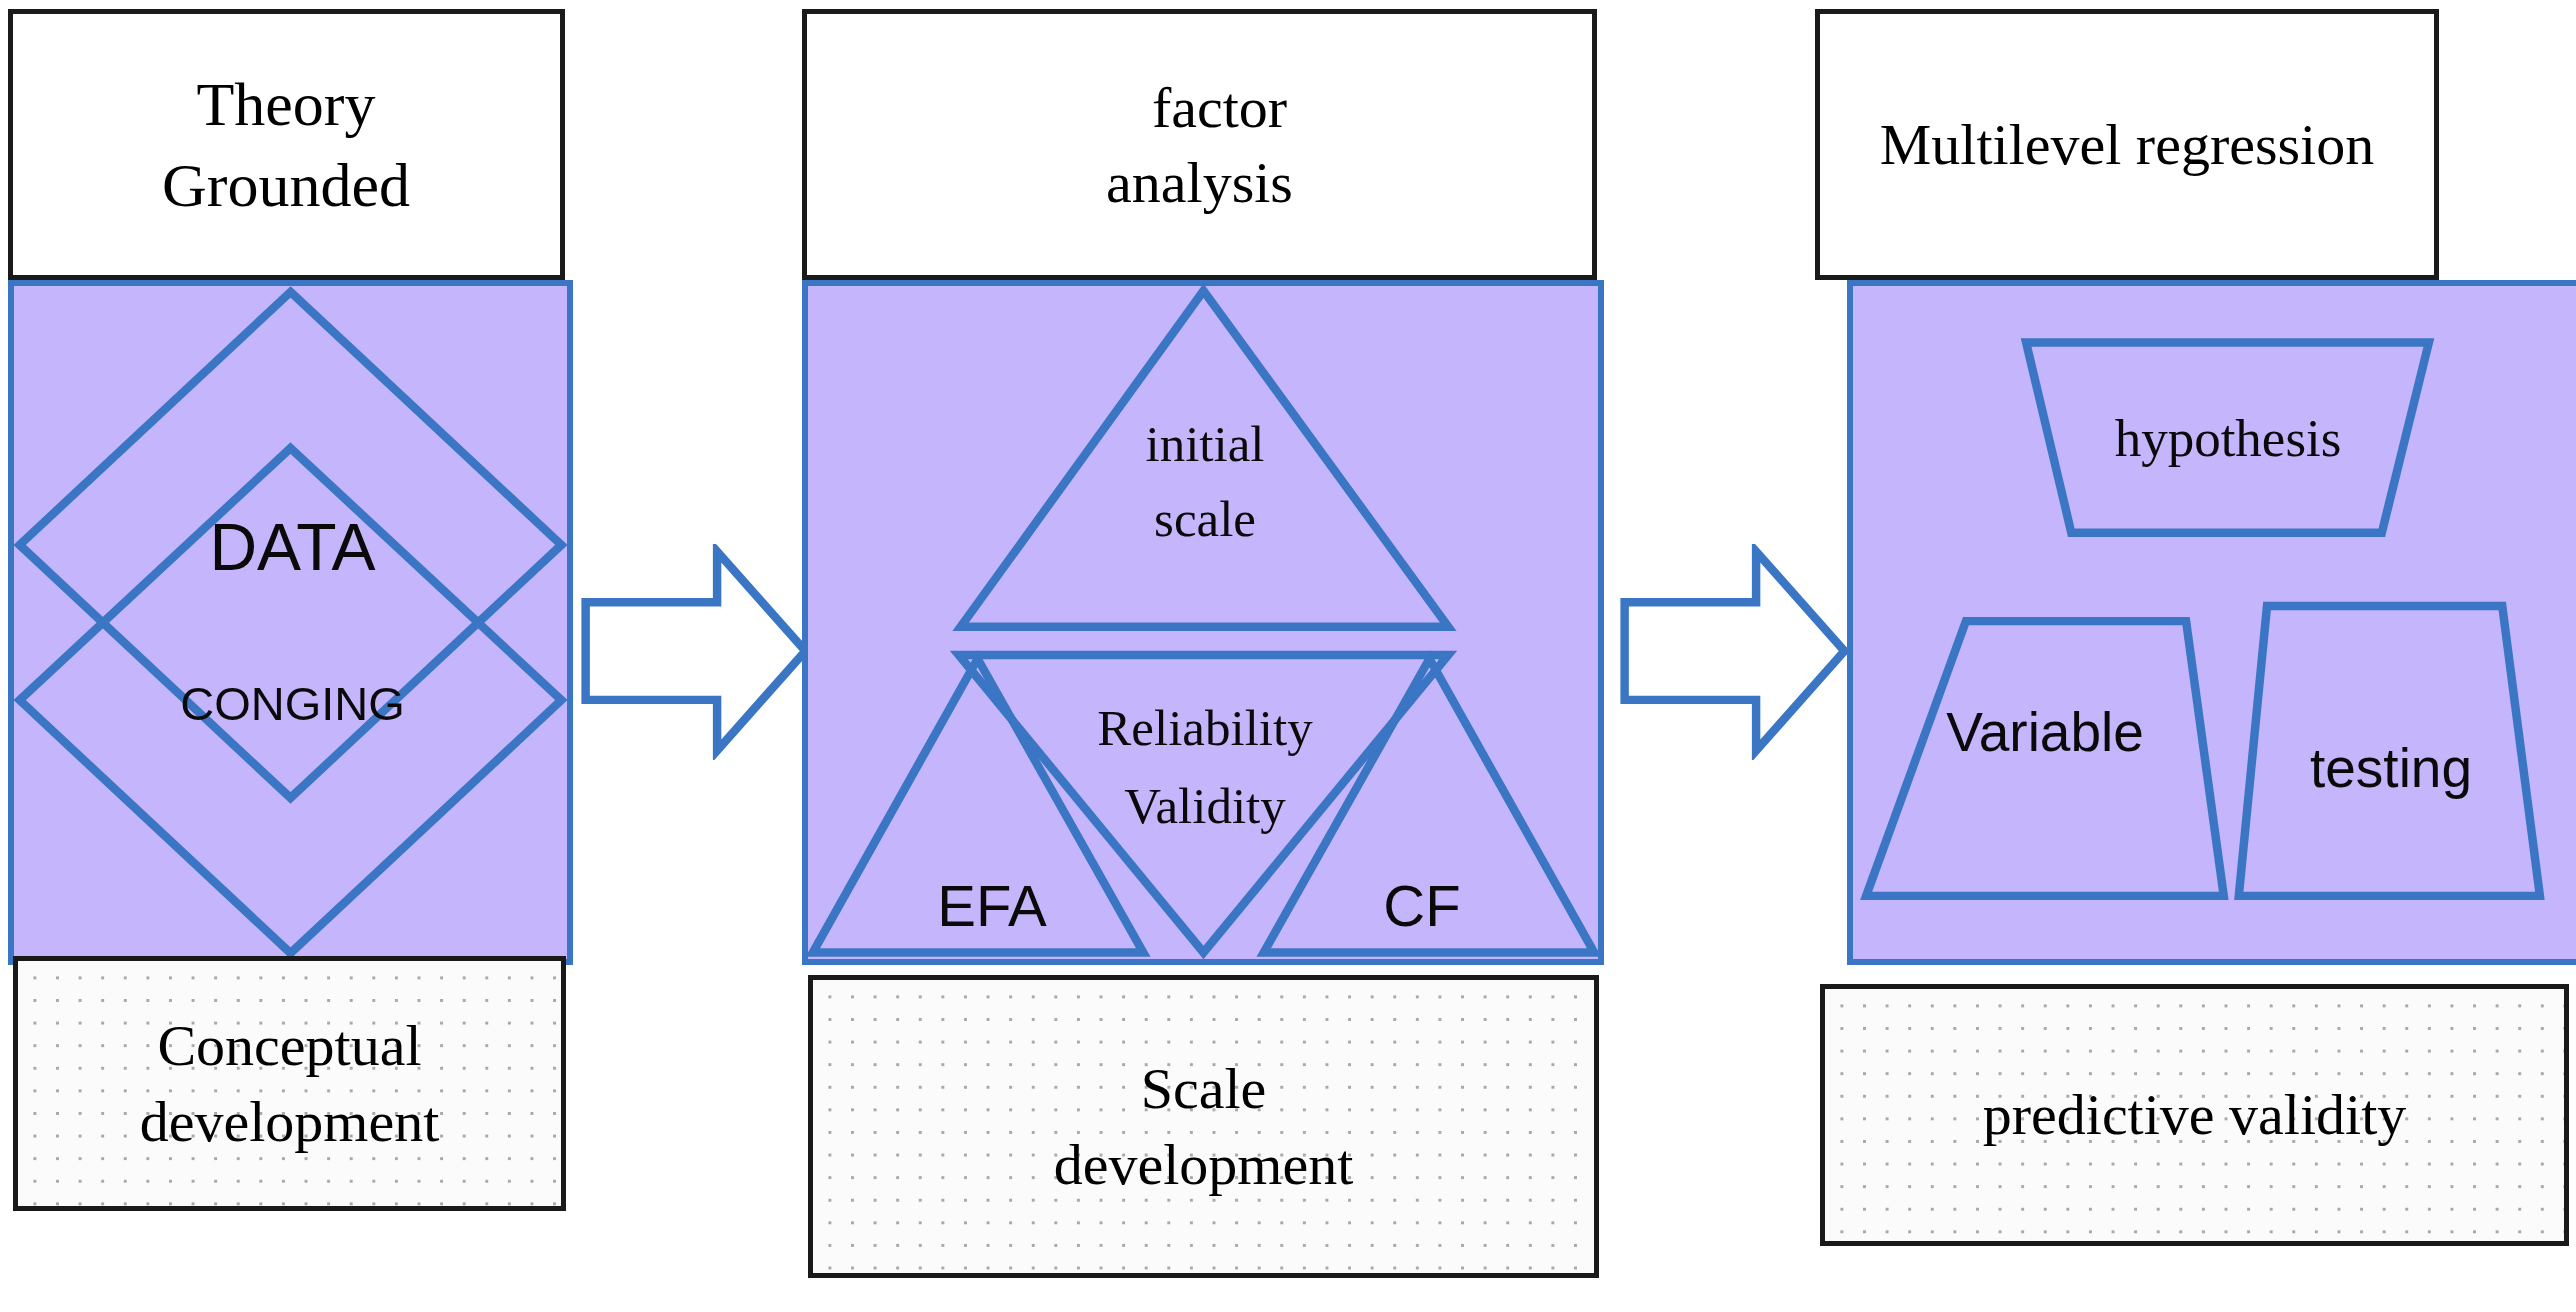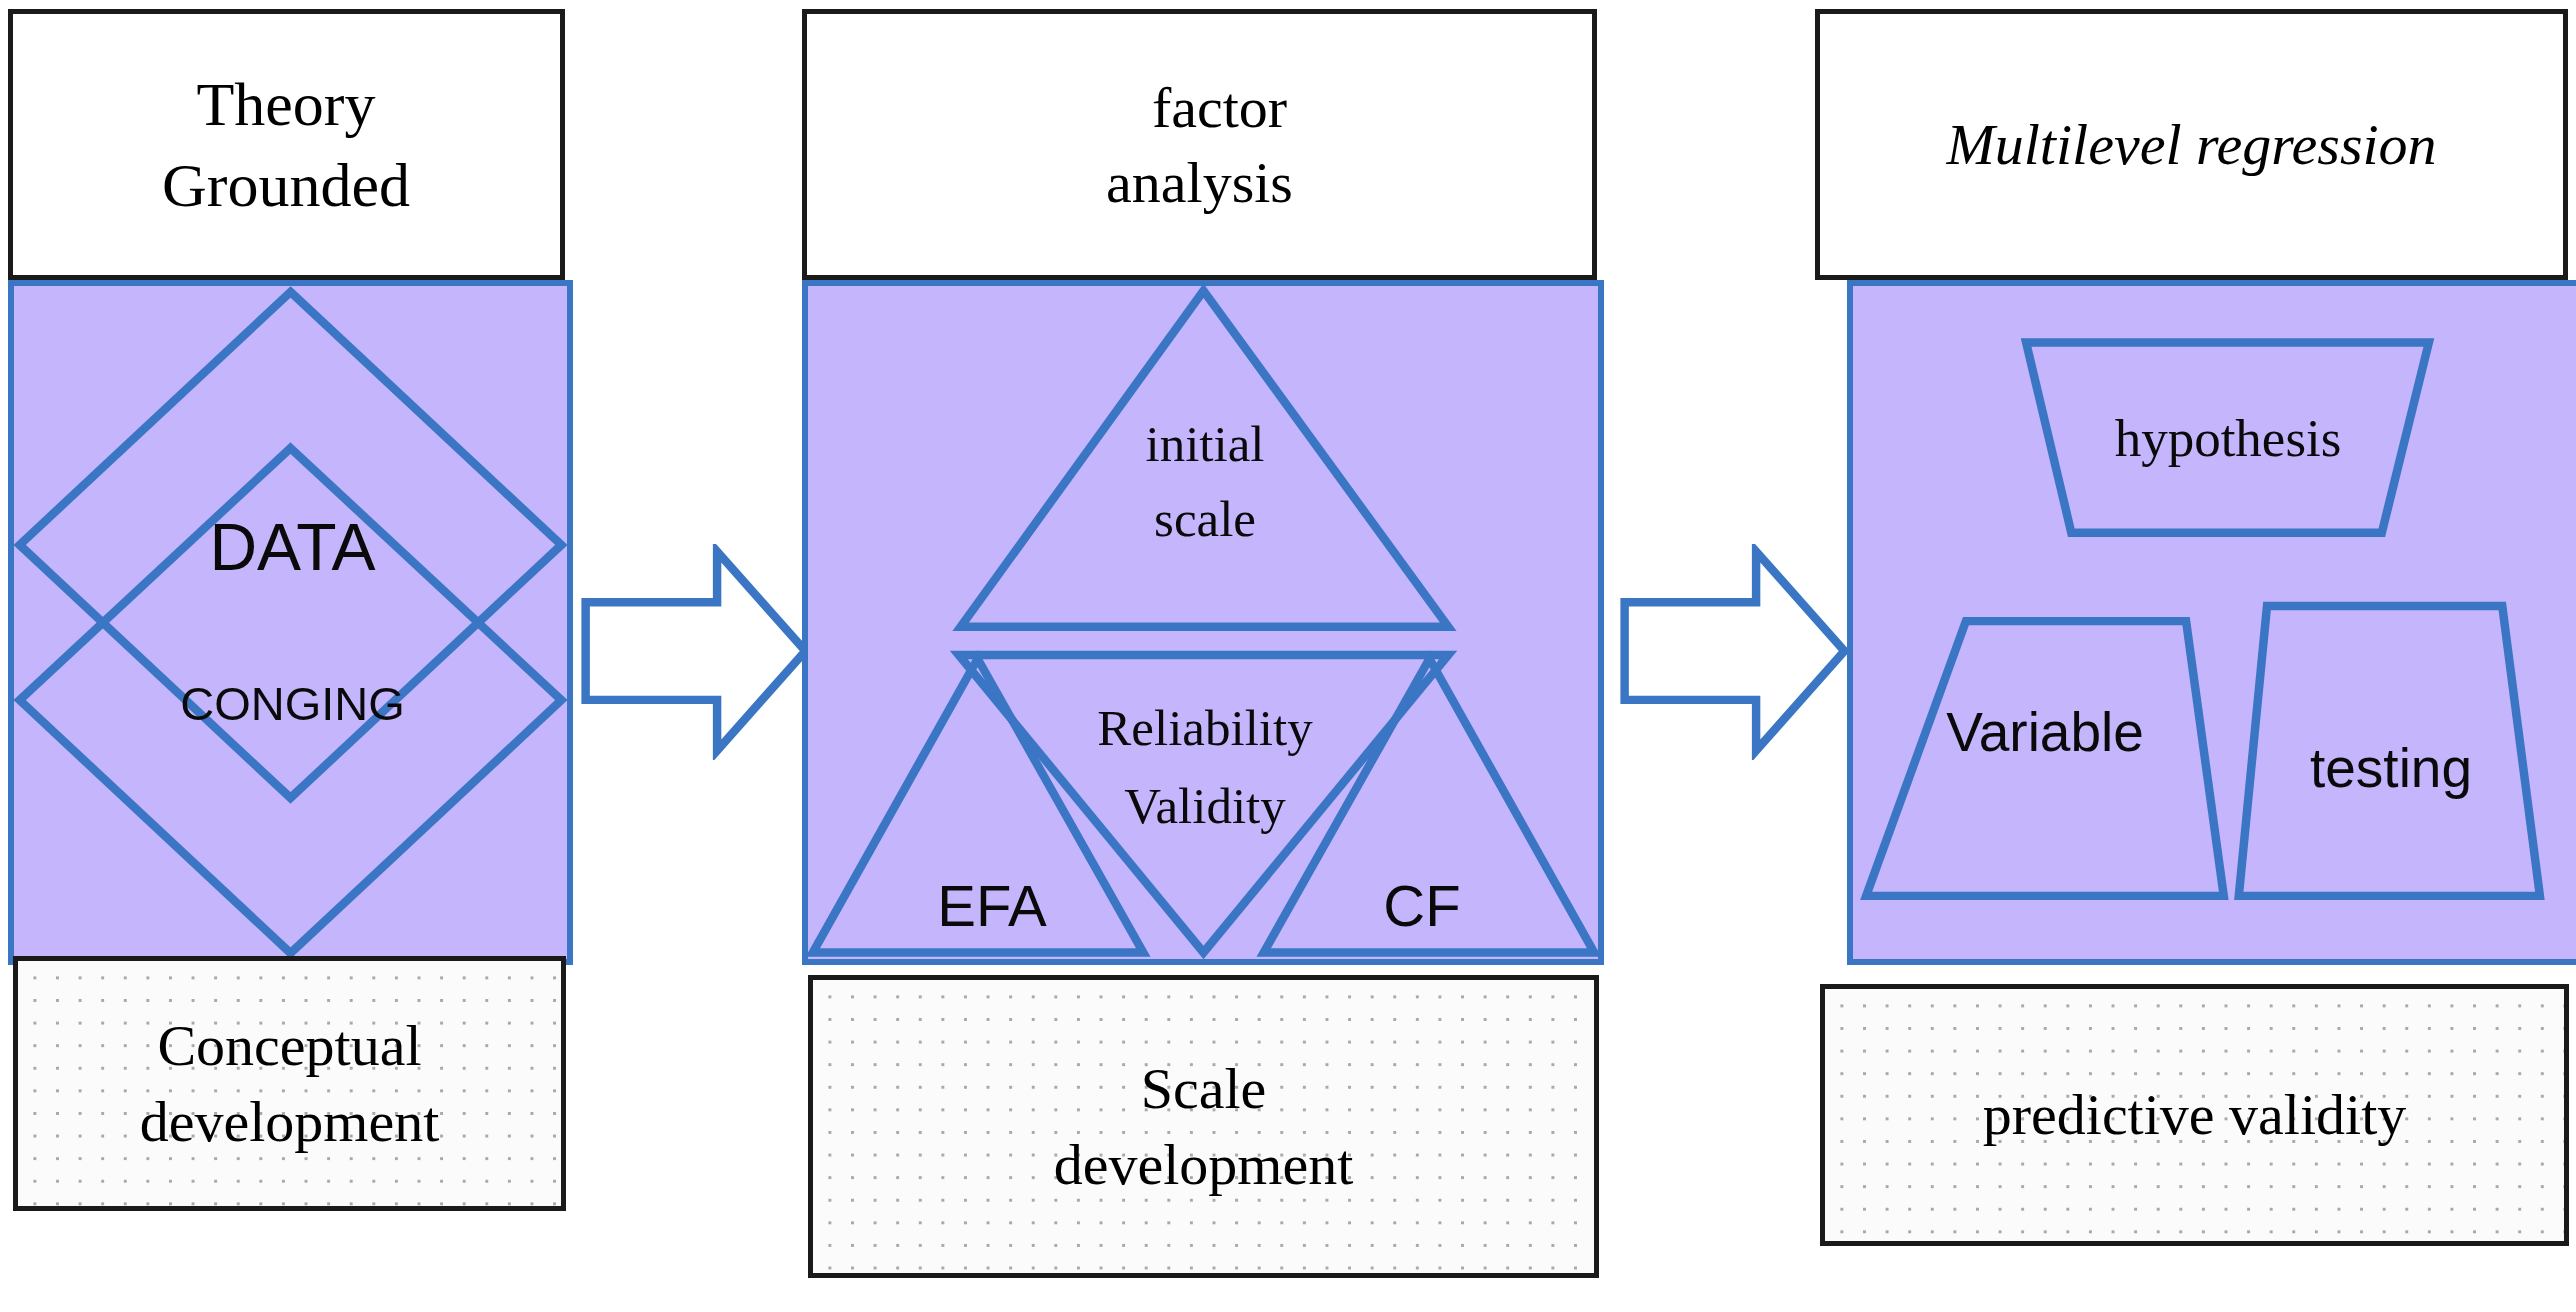--- a/index.html
+++ b/index.html
@@ -116,21 +116,21 @@
   </div>
 
   <div class="arrow-wrap" style="left:1617px;top:544px;width:235px;height:216px;">
     <svg width="235" height="216" viewBox="0 0 250 230">
       <polygon points="8,62 148,62 148,8 242,114 148,220 148,166 8,166" fill="none" stroke="#3a76c4" stroke-width="9" stroke-linejoin="miter"></polygon>
     </svg>
   </div>
 
   <div class="panel">
 
-    <div class="hdr" style="left:1815px;top:9.4px;width:753px;height:271px;font-style:italic;">
+    <div class="hdr" style="left:1815px;top:9.4px;width:624px;height:271px;">
       <div class="line serif" style="font-size:58px;">Multilevel regression</div>
     </div>
 
     <div class="body-box" style="left:1815px;top:280px;width:760px;height:685px;margin-left:32px;">
 
       <svg class="shapes" width="749" height="674" viewBox="0 0 796 716">
 
         <polygon points="184,60 612,60 562,262 232,262" fill="none" stroke="#3a76c4" stroke-width="9"></polygon>
 
         <polygon points="120,356 354,356 394,648 14,648" fill="none" stroke="#3a76c4" stroke-width="9"></polygon>

